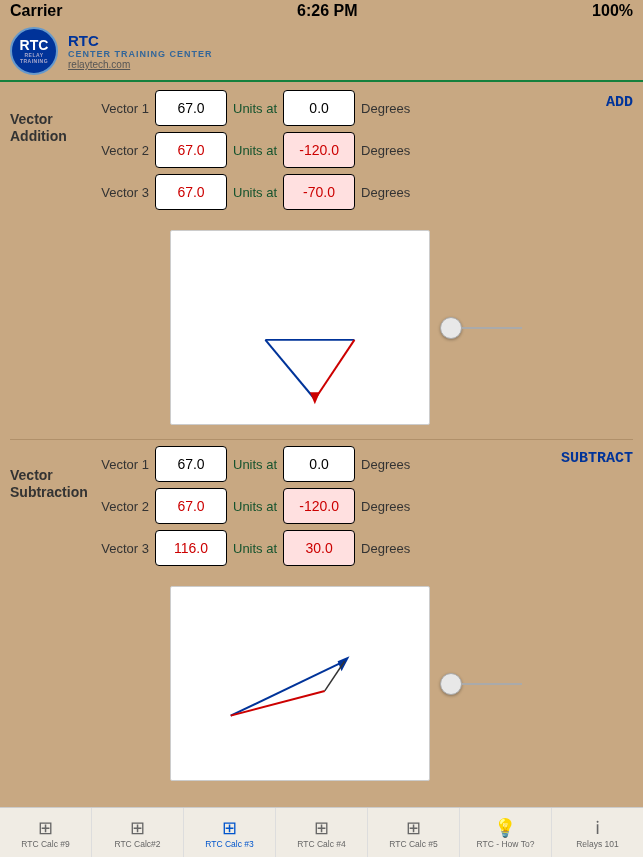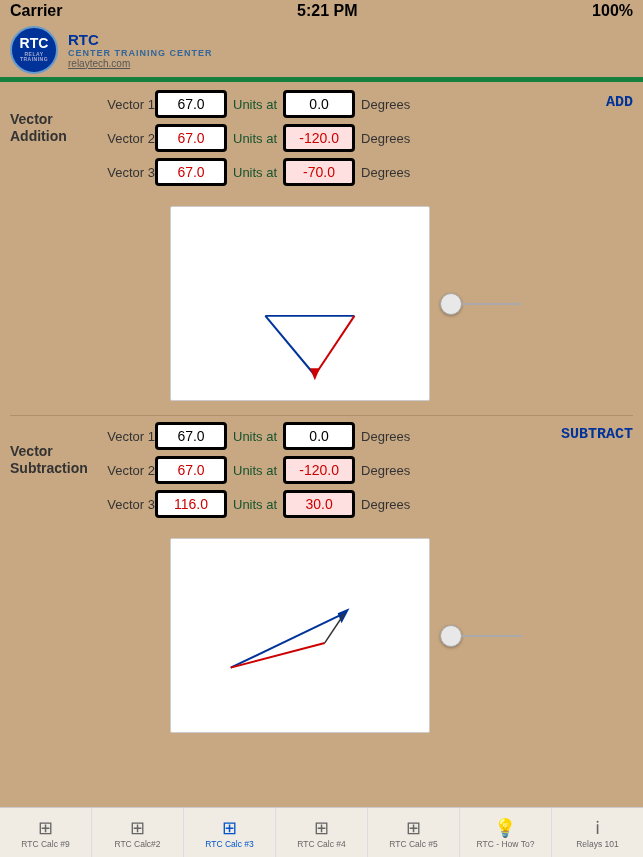--- a/index.html
+++ b/index.html
@@ -24,21 +24,21 @@
       background: #c8a882;
       height: 22px;
     }
 
     
     .header {
       display: flex;
       align-items: center;
       padding: 6px 10px;
       background: #c8a882;
-      border-bottom: 5px solid #15803d;
+      border-bottom: 2px solid #15803d;
       height: 60px;
     }
     .logo-circle {
       width: 48px;
       height: 48px;
       border-radius: 50%;
       background: #003399;
       display: flex;
       align-items: center;
       justify-content: center;
@@ -109,26 +109,27 @@
     .vector-row {
       display: flex;
       align-items: center;
       margin-bottom: 6px;
     }
     .vector-label {
       width: 65px;
       font-size: 13px;
       color: #333;
       text-align: right;
+      padding-right: 6px;
       flex-shrink: 0;
     }
     .vector-value {
       width: 72px;
-      height: 28px;
-      border: 3px solid #000000;
+      height: 36px;
+      border: 1px solid #000000;
       border-radius: 4px;
       background: white;
       text-align: center;
       font-size: 14px;
       display: flex;
       align-items: center;
       justify-content: center;
     }
     .vector-value.red-text { color: #cc0000; }
     .vector-value.red-bg { background: #ffe0e0; color: #cc0000; text-align: right; }
@@ -220,21 +221,21 @@
       height: 1px;
       background: #b0906a;
       margin: 6px 0;
     }
   </style>
 </head>
 <body>
 
 <div class="status-bar">
   <span>Carrier</span>
-  <span>5:21 PM</span>
+  <span>6:26 PM</span>
   <span>100%</span>
 </div>
 
 <div class="header">
   <div class="logo-circle">
     <div class="logo-inner">
       <div class="logo-text-rtc">RTC</div>
       <div class="logo-text-sub">RELAY TRAINING</div>
     </div>
   </div>

